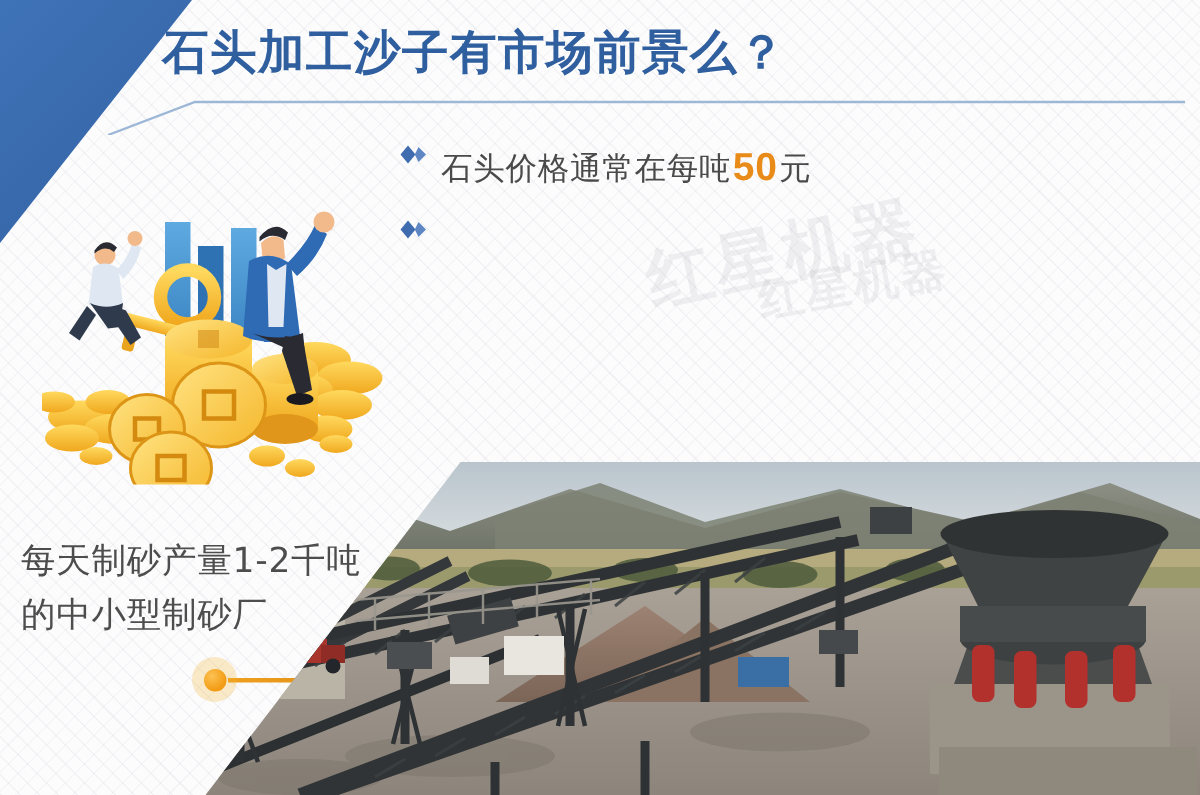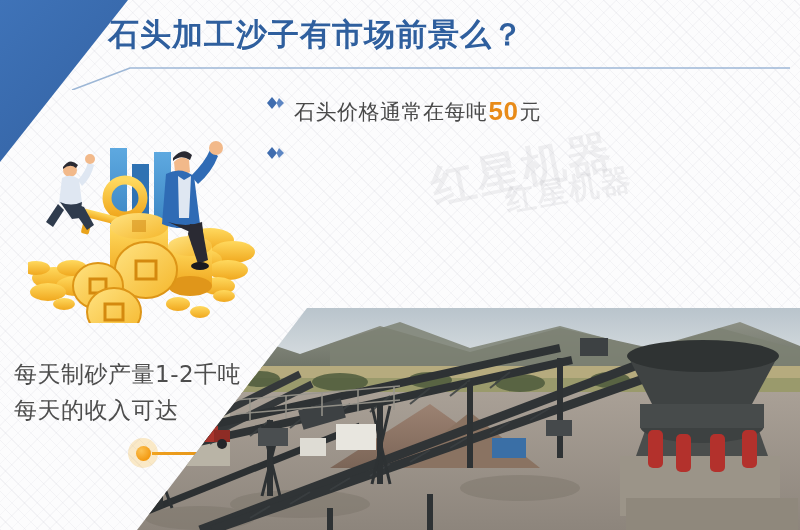--- a/index.html
+++ b/index.html
@@ -247,21 +247,21 @@
         <ellipse cx="150" cy="176" rx="12" ry="7"></ellipse>
         <ellipse cx="172" cy="184" rx="10" ry="6"></ellipse>
         <ellipse cx="36" cy="176" rx="11" ry="6"></ellipse>
         <ellipse cx="196" cy="168" rx="11" ry="6"></ellipse>
       </g>
     </svg>
   </div>
 
   <div class="caption">
     <div>每天制砂产量1-2千吨</div>
-    <div>每天的收入可达</div>
+    <div>的中小型制砂厂</div>
   </div>
 
   <div class="leader-line"></div>
   <div class="pointer-dot"></div>
 
   <div class="photo">
     <svg width="800" height="222" viewBox="0 0 800 222">
       <defs>
         <linearGradient id="skyG" x1="0" y1="0" x2="0" y2="1">
           <stop offset="0" stop-color="#b9c4cc"></stop>

